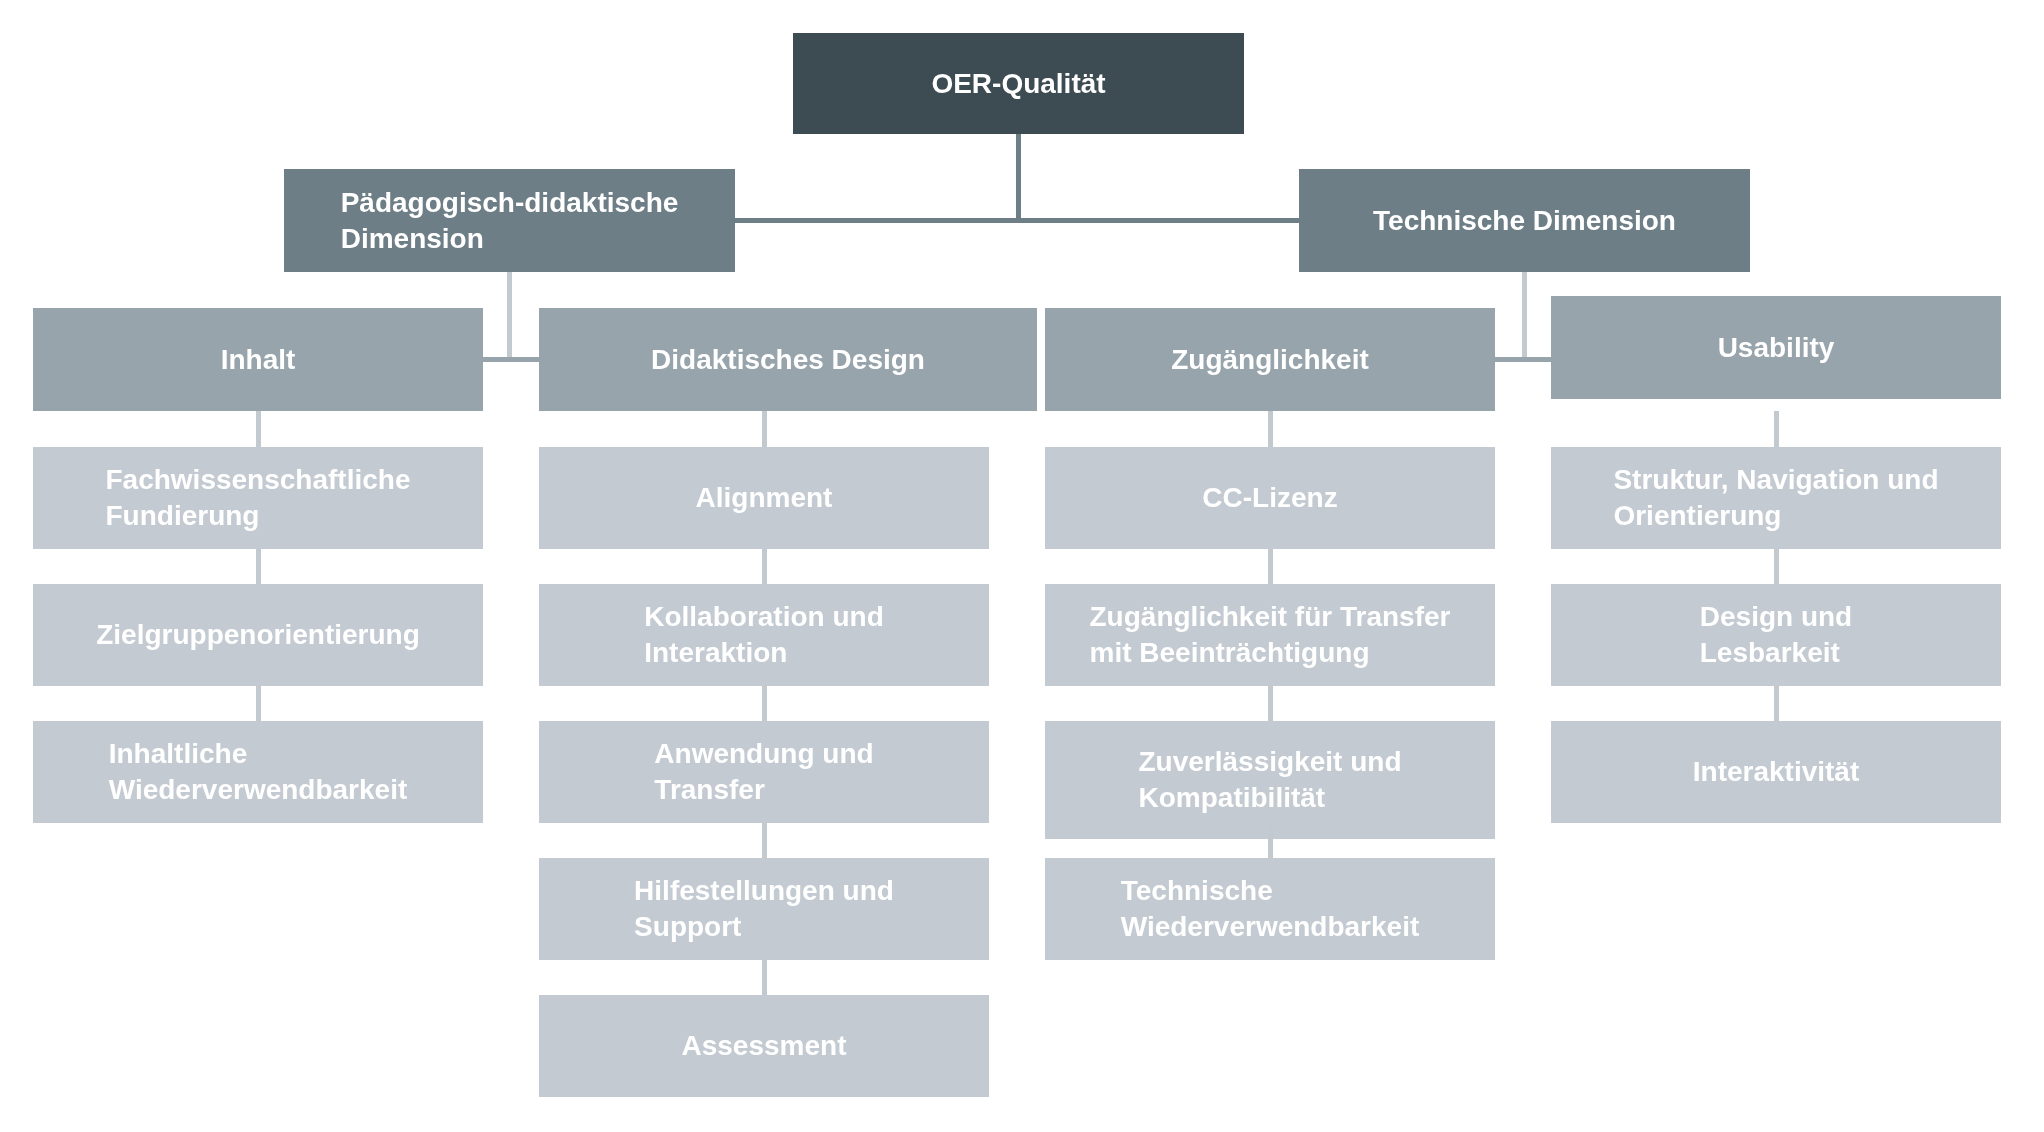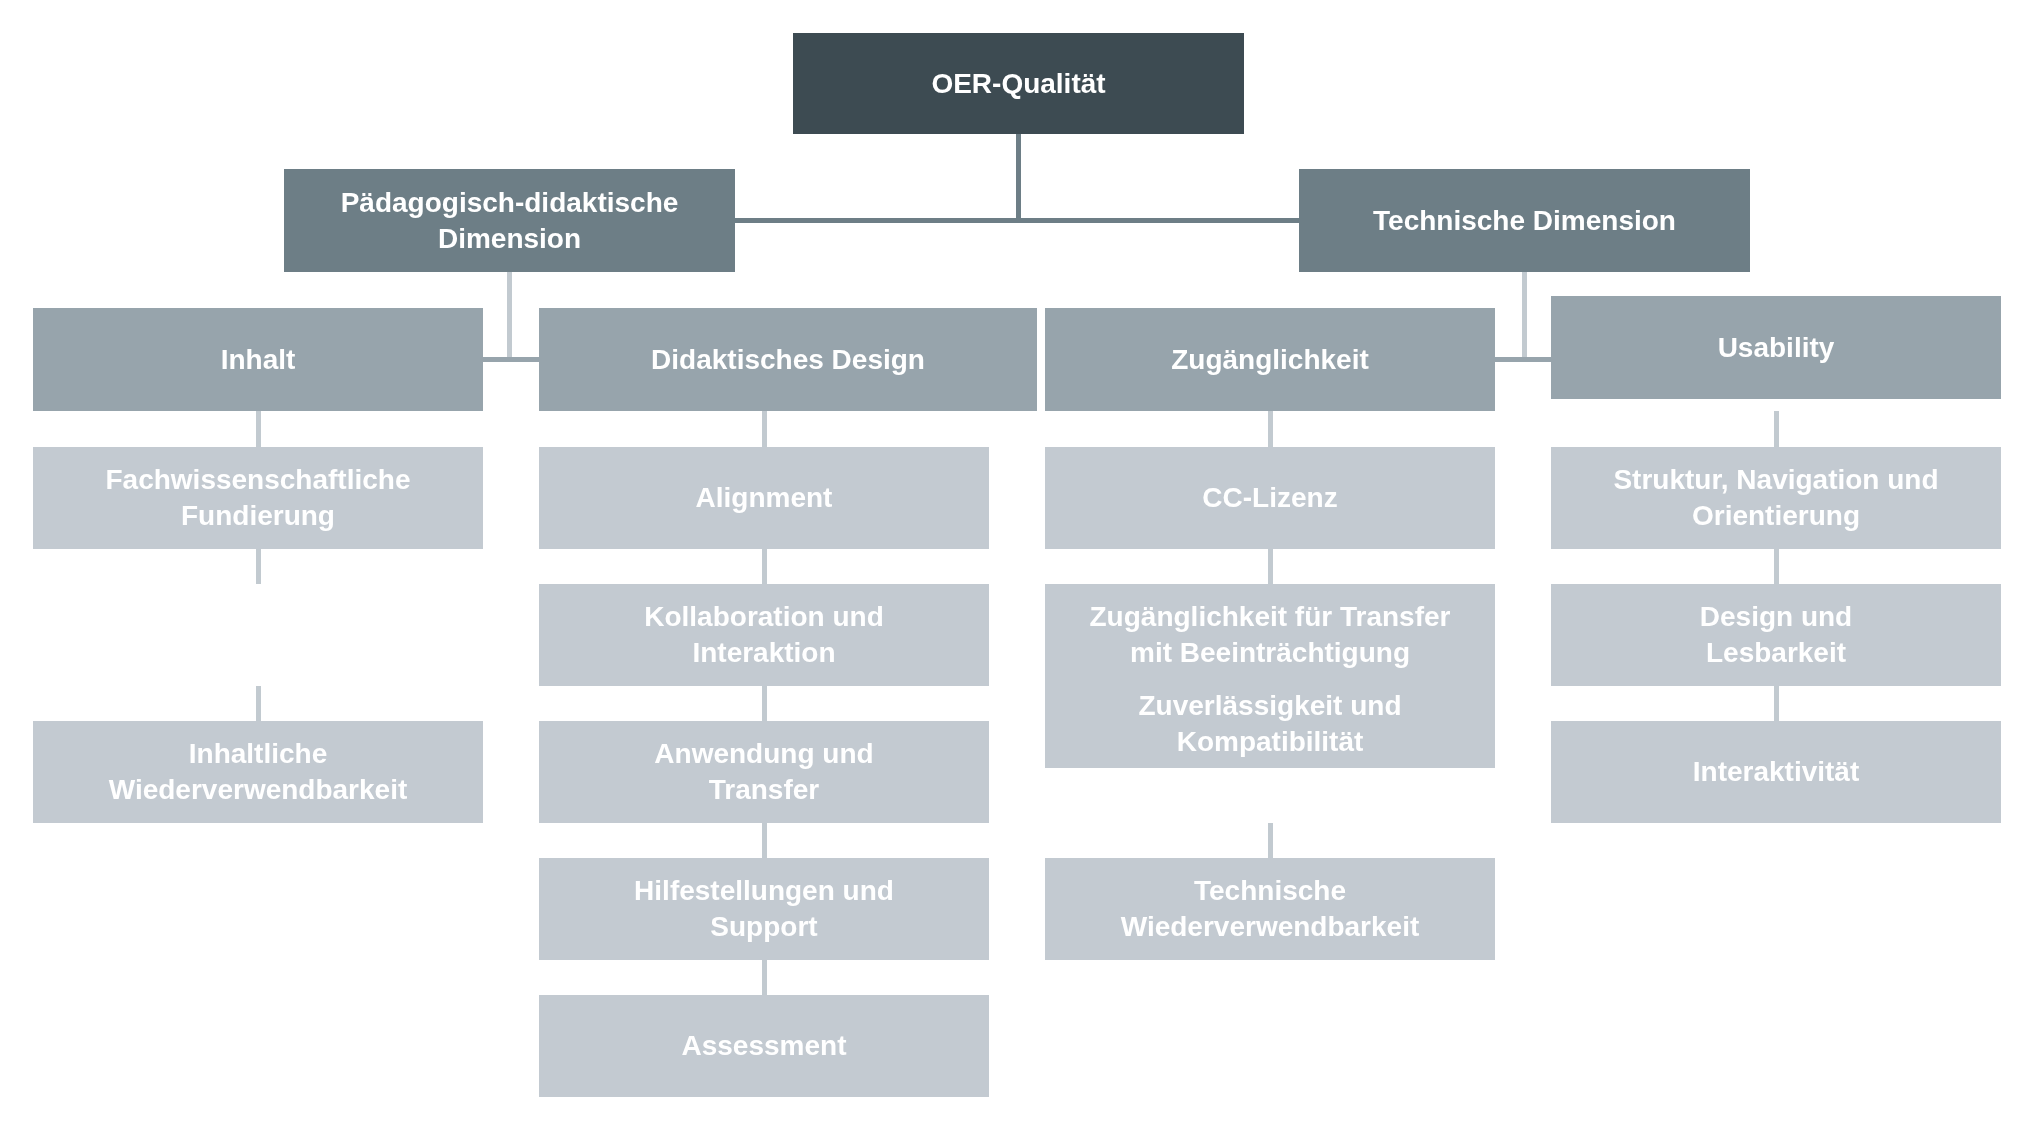--- a/index.html
+++ b/index.html
@@ -13,21 +13,20 @@
     height: 1132px;
     background: var(--background, #ffffff);
     font-family: "Liberation Sans", "DejaVu Sans", sans-serif;
     overflow: hidden;
   }
   .box {
     position: absolute;
     display: flex;
     align-items: center;
     justify-content: center;
-    text-align: center;
     color: var(--text, #ffffff);
     font-weight: bold;
     font-size: 28px;
     line-height: 1.28;
     white-space: pre-line;
     padding: 0 2px;
     box-sizing: border-box;
   }
   .lvl-root   { background: var(--root-bg,   #3d4b52); }
   .lvl-dim    { background: var(--dim-bg,    #6d7e86); }
@@ -56,20 +55,21 @@
   <div class="connector c-mid" style="left:483px;top:357px;width:56px;height:5px"></div>
 
   <div class="connector c-light" style="left:1522px;top:272px;width:5px;height:90px"></div>
   <div class="connector c-mid" style="left:1495px;top:357px;width:56px;height:5px"></div>
 
   <div class="box lvl-header" style="left:33px;top:308px;width:450px;height:103px">Inhalt</div>
   <div class="connector c-light" style="left:256px;top:411px;width:5px;height:36px"></div>
   <div class="box lvl-child" style="left:33px;top:447px;width:450px;height:102px">Fachwissenschaftliche
 Fundierung</div>
   <div class="connector c-light" style="left:256px;top:549px;width:5px;height:35px"></div>
+  <div class="box lvl-child" style="left:33px;top:584px;width:450px;height:102px">Zielgruppenorientierung</div>
   <div class="connector c-light" style="left:256px;top:686px;width:5px;height:35px"></div>
   <div class="box lvl-child" style="left:33px;top:721px;width:450px;height:102px">Inhaltliche
 Wiederverwendbarkeit</div>
 
   <div class="box lvl-header" style="left:539px;top:308px;width:498px;height:103px">Didaktisches Design</div>
   <div class="connector c-light" style="left:762px;top:411px;width:5px;height:36px"></div>
   <div class="box lvl-child" style="left:539px;top:447px;width:450px;height:102px">Alignment</div>
   <div class="connector c-light" style="left:762px;top:549px;width:5px;height:35px"></div>
   <div class="box lvl-child" style="left:539px;top:584px;width:450px;height:102px">Kollaboration und
 Interaktion</div>
@@ -82,21 +82,21 @@
   <div class="connector c-light" style="left:762px;top:960px;width:5px;height:35px"></div>
   <div class="box lvl-child" style="left:539px;top:995px;width:450px;height:102px">Assessment</div>
 
   <div class="box lvl-header" style="left:1045px;top:308px;width:450px;height:103px">Zugänglichkeit</div>
   <div class="connector c-light" style="left:1268px;top:411px;width:5px;height:36px"></div>
   <div class="box lvl-child" style="left:1045px;top:447px;width:450px;height:102px">CC-Lizenz</div>
   <div class="connector c-light" style="left:1268px;top:549px;width:5px;height:35px"></div>
   <div class="box lvl-child" style="left:1045px;top:584px;width:450px;height:102px">Zugänglichkeit für Transfer
 mit Beeinträchtigung</div>
   <div class="connector c-light" style="left:1268px;top:686px;width:5px;height:35px"></div>
-  <div class="box lvl-child" style="left:1045px;top:680px;width:450px;height:88px">Zuverlässigkeit und
+  <div class="box lvl-child" style="left:1045px;top:721px;width:450px;height:118px">Zuverlässigkeit und
 Kompatibilität</div>
   <div class="connector c-light" style="left:1268px;top:823px;width:5px;height:35px"></div>
   <div class="box lvl-child" style="left:1045px;top:858px;width:450px;height:102px">Technische
 Wiederverwendbarkeit</div>
 
   <div class="box lvl-header" style="left:1551px;top:296px;width:450px;height:103px">Usability</div>
   <div class="connector c-light" style="left:1774px;top:411px;width:5px;height:36px"></div>
   <div class="box lvl-child" style="left:1551px;top:447px;width:450px;height:102px">Struktur, Navigation und
 Orientierung</div>
   <div class="connector c-light" style="left:1774px;top:549px;width:5px;height:35px"></div>

